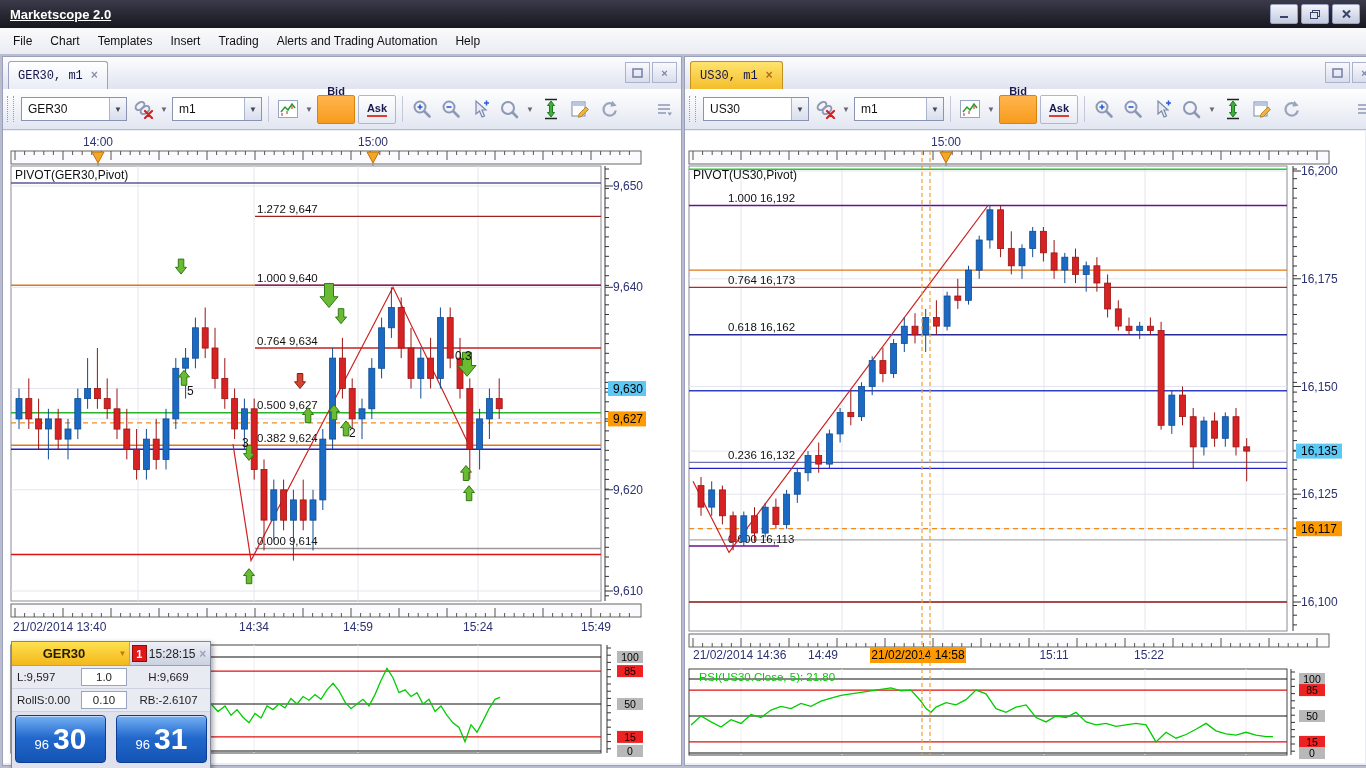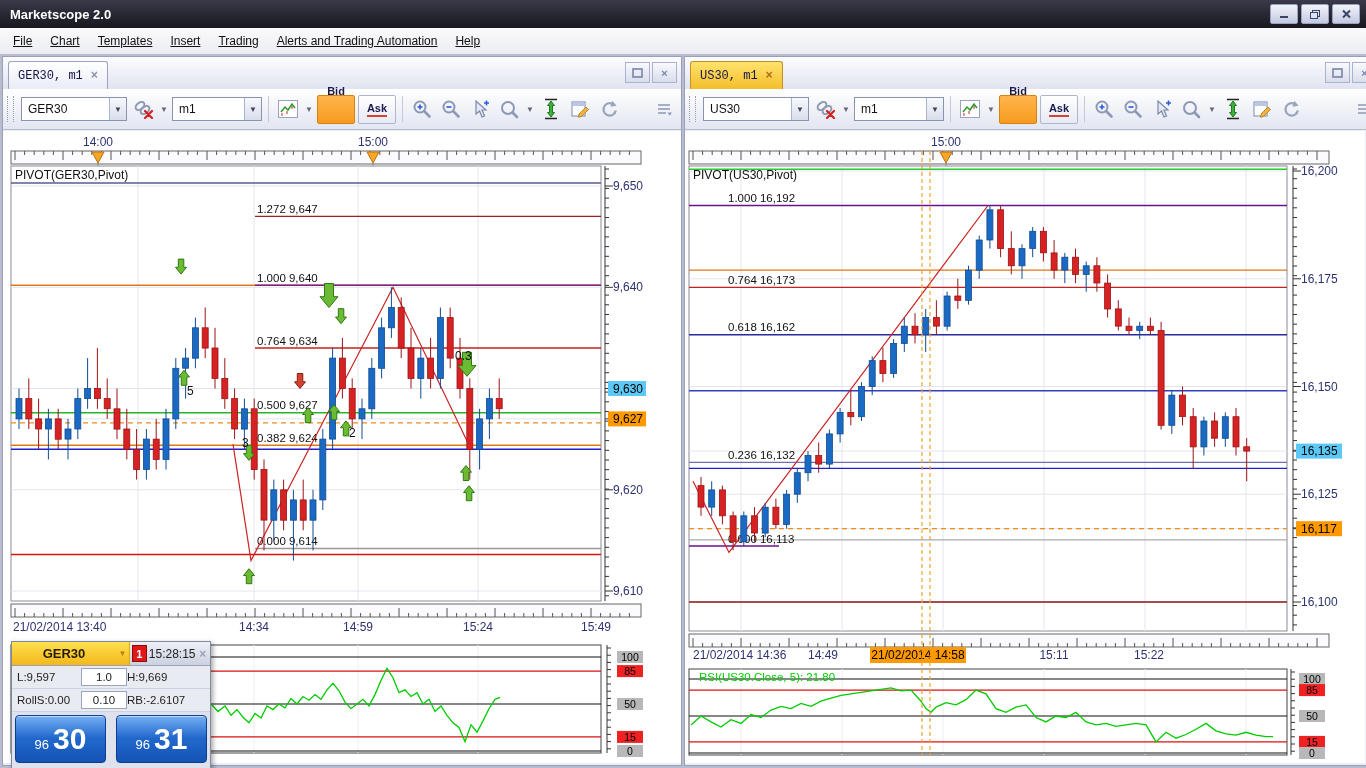--- a/index.html
+++ b/index.html
@@ -1,27 +1,27 @@
 <!DOCTYPE html>
 <html><head>
 <meta charset="utf-8">
 <style>
   html,body{margin:0;padding:0;width:1366px;height:768px;overflow:hidden;
     font-family:"Liberation Sans","DejaVu Sans",sans-serif;background:#b8bccd;}
   #app{position:absolute;width:1366px;height:768px;background:#b8bccd;}
   
   .titlebar{position:absolute;top:0;left:0;right:0;height:28px;
     background:linear-gradient(#3a3a4a,#17171f);color:#fff;display:flex;align-items:center;}
-  .titlebar .ttl{font-size:13px;font-weight:bold;padding-left:10px;flex:1;}
+  .titlebar .ttl{font-size:13px;font-weight:bold;padding-left:10px;flex:1;text-decoration:underline;}
   .wbtns{display:flex;gap:3px;padding-right:6px;}
   .wbtn{width:26px;height:18px;border:1px solid #9aa2c4;border-radius:2px;
     background:linear-gradient(#f2f4fa,#c3c9e0);display:flex;align-items:center;justify-content:center;}
   .menubar{position:absolute;top:28px;left:0;right:0;height:26px;
     background:linear-gradient(#fafafc,#ebecf3);border-bottom:1px solid #c6c9d8;
-    display:flex;align-items:center;padding-left:4px;font-size:12px;color:#111;text-decoration:underline;}
+    display:flex;align-items:center;padding-left:4px;font-size:12px;color:#111;}
   .menu-item{padding:5px 9px;}
   .mdi{position:absolute;top:54px;left:0;right:0;bottom:0;background:#b8bccd;}
   .panel{position:absolute;top:2px;height:708px;background:#eceef6;border:1px solid #9aa0bc;}
   
   .tabrow{position:absolute;top:0;left:0;right:0;height:32px;
     background:linear-gradient(#fdfdfe,#e0e3f0);border-bottom:1px solid #aab0c8;}
   .tab{position:absolute;left:5px;top:4px;height:27px;border:1px solid #9aa2c0;border-bottom:none;
     border-radius:3px 3px 0 0;display:flex;align-items:center;padding:0 9px;font-size:12px;
     color:#15154a;background:linear-gradient(#ffffff,#e9ecf5);font-family:Liberation Mono, monospace;}
   .tab.active{background:linear-gradient(#ffe36e,#f4bd2b);border-color:#c19125;}
@@ -62,21 +62,21 @@
   .qp-symdd{flex:0 0 13px;background:linear-gradient(#ffe14f,#f3b71c);color:#c07a10;font-size:8px;
     display:flex;align-items:center;justify-content:center;border-right:1px solid #d8a818;}
   .qp-badge{width:15px;height:15px;background:#e01818;border:1px solid #8c0c0c;color:#fff;font-size:11px;
     font-weight:bold;display:flex;align-items:center;justify-content:center;margin:auto 2px;}
   .qp-time{flex:1;display:flex;align-items:center;justify-content:center;font-size:12px;color:#222;}
   .qp-close{width:17px;display:flex;align-items:center;justify-content:center;color:#99a2b8;font-weight:bold;font-size:12px;}
   .qp-row{display:flex;align-items:center;height:22px;background:#e9ebf3;border-bottom:1px solid #cdd1e0;
     font-size:11.5px;color:#222;}
   .qp-cell-l{flex:0 0 64px;padding-left:5px;}
   .qp-input{flex:0 0 44px;height:16px;line-height:16px;background:#fff;border:1px solid #9aa4be;text-align:center;font-size:11.5px;}
-  .qp-cell-r{flex:1;text-align:left;}
+  .qp-cell-r{flex:1;text-align:center;}
   .qp-bigrow{display:flex;padding:1px;gap:6px;}
   .qp-big{flex:1;margin:2px;height:46px;border-radius:4px;border:1px solid #0c3c94;
     background:linear-gradient(#74b0f4,#2268cc 48%,#1354b4);color:#fff;
     display:flex;align-items:center;justify-content:center;box-shadow:inset 0 1px 0 rgba(255,255,255,.55);}
   .qp-big .pre{font-size:13px;margin-right:4px;margin-top:10px;}
   .qp-big .big{font-size:30px;font-weight:bold;line-height:1;}
   .qp-bot{display:flex;align-items:center;height:27px;padding:0 3px 3px 3px;gap:3px;}
   .qp-sb{width:64px;height:22px;background:linear-gradient(#5a9ae8,#2060c0);border:1px solid #0c3c94;border-radius:3px;
     color:#fff;font-size:12px;font-weight:bold;display:flex;align-items:center;justify-content:center;}
 </style>

